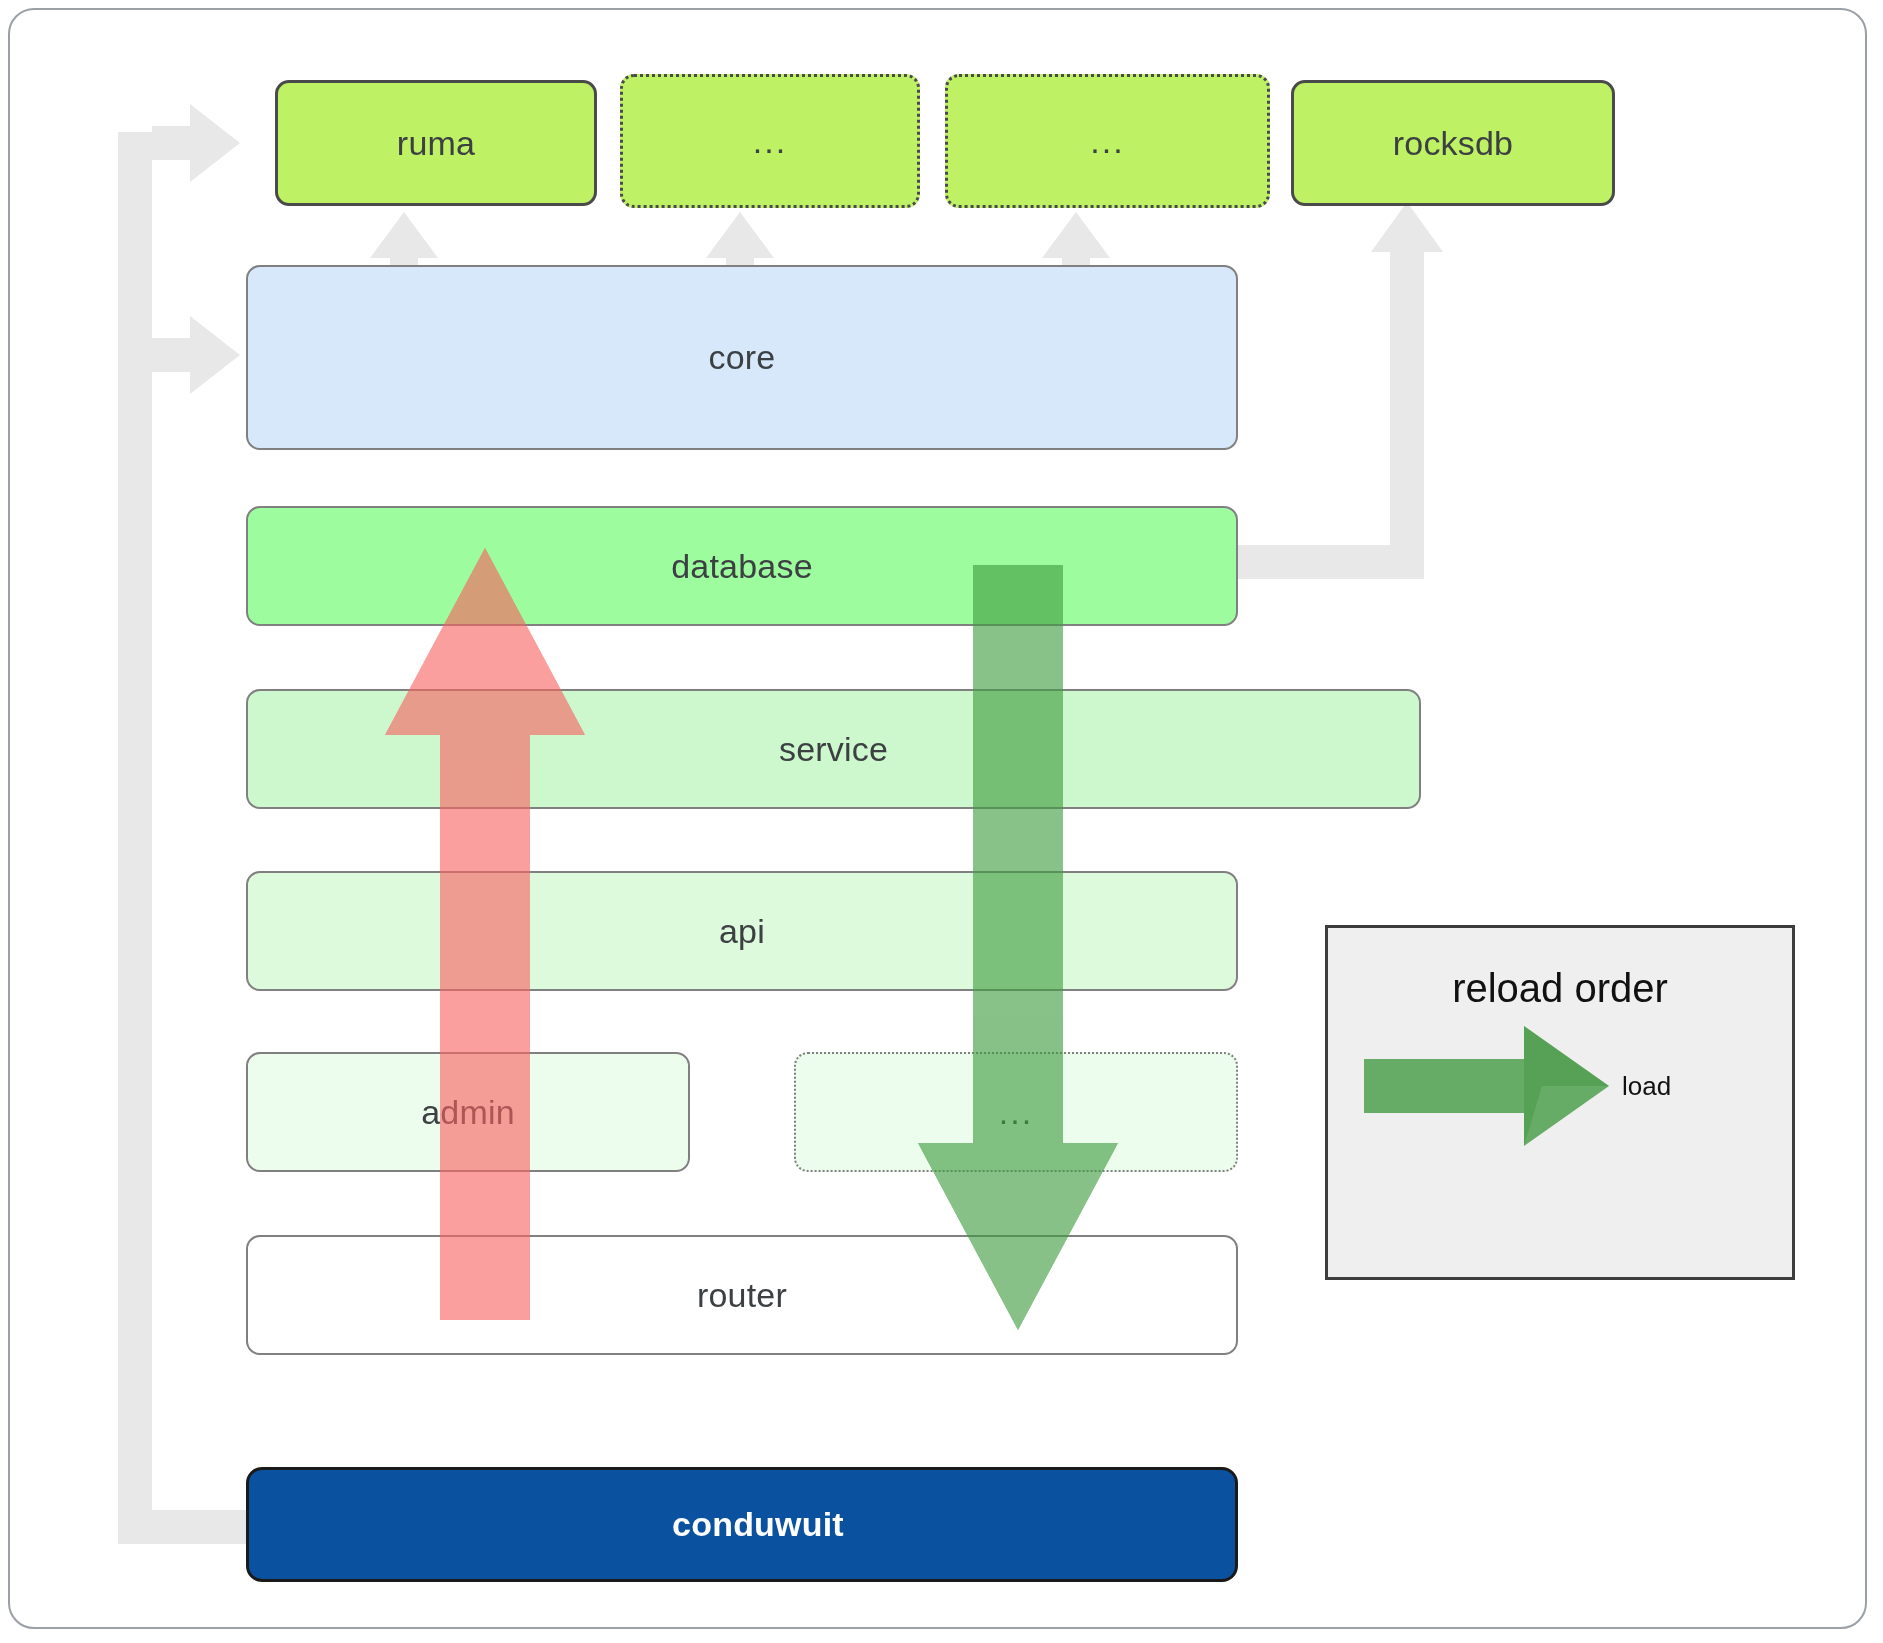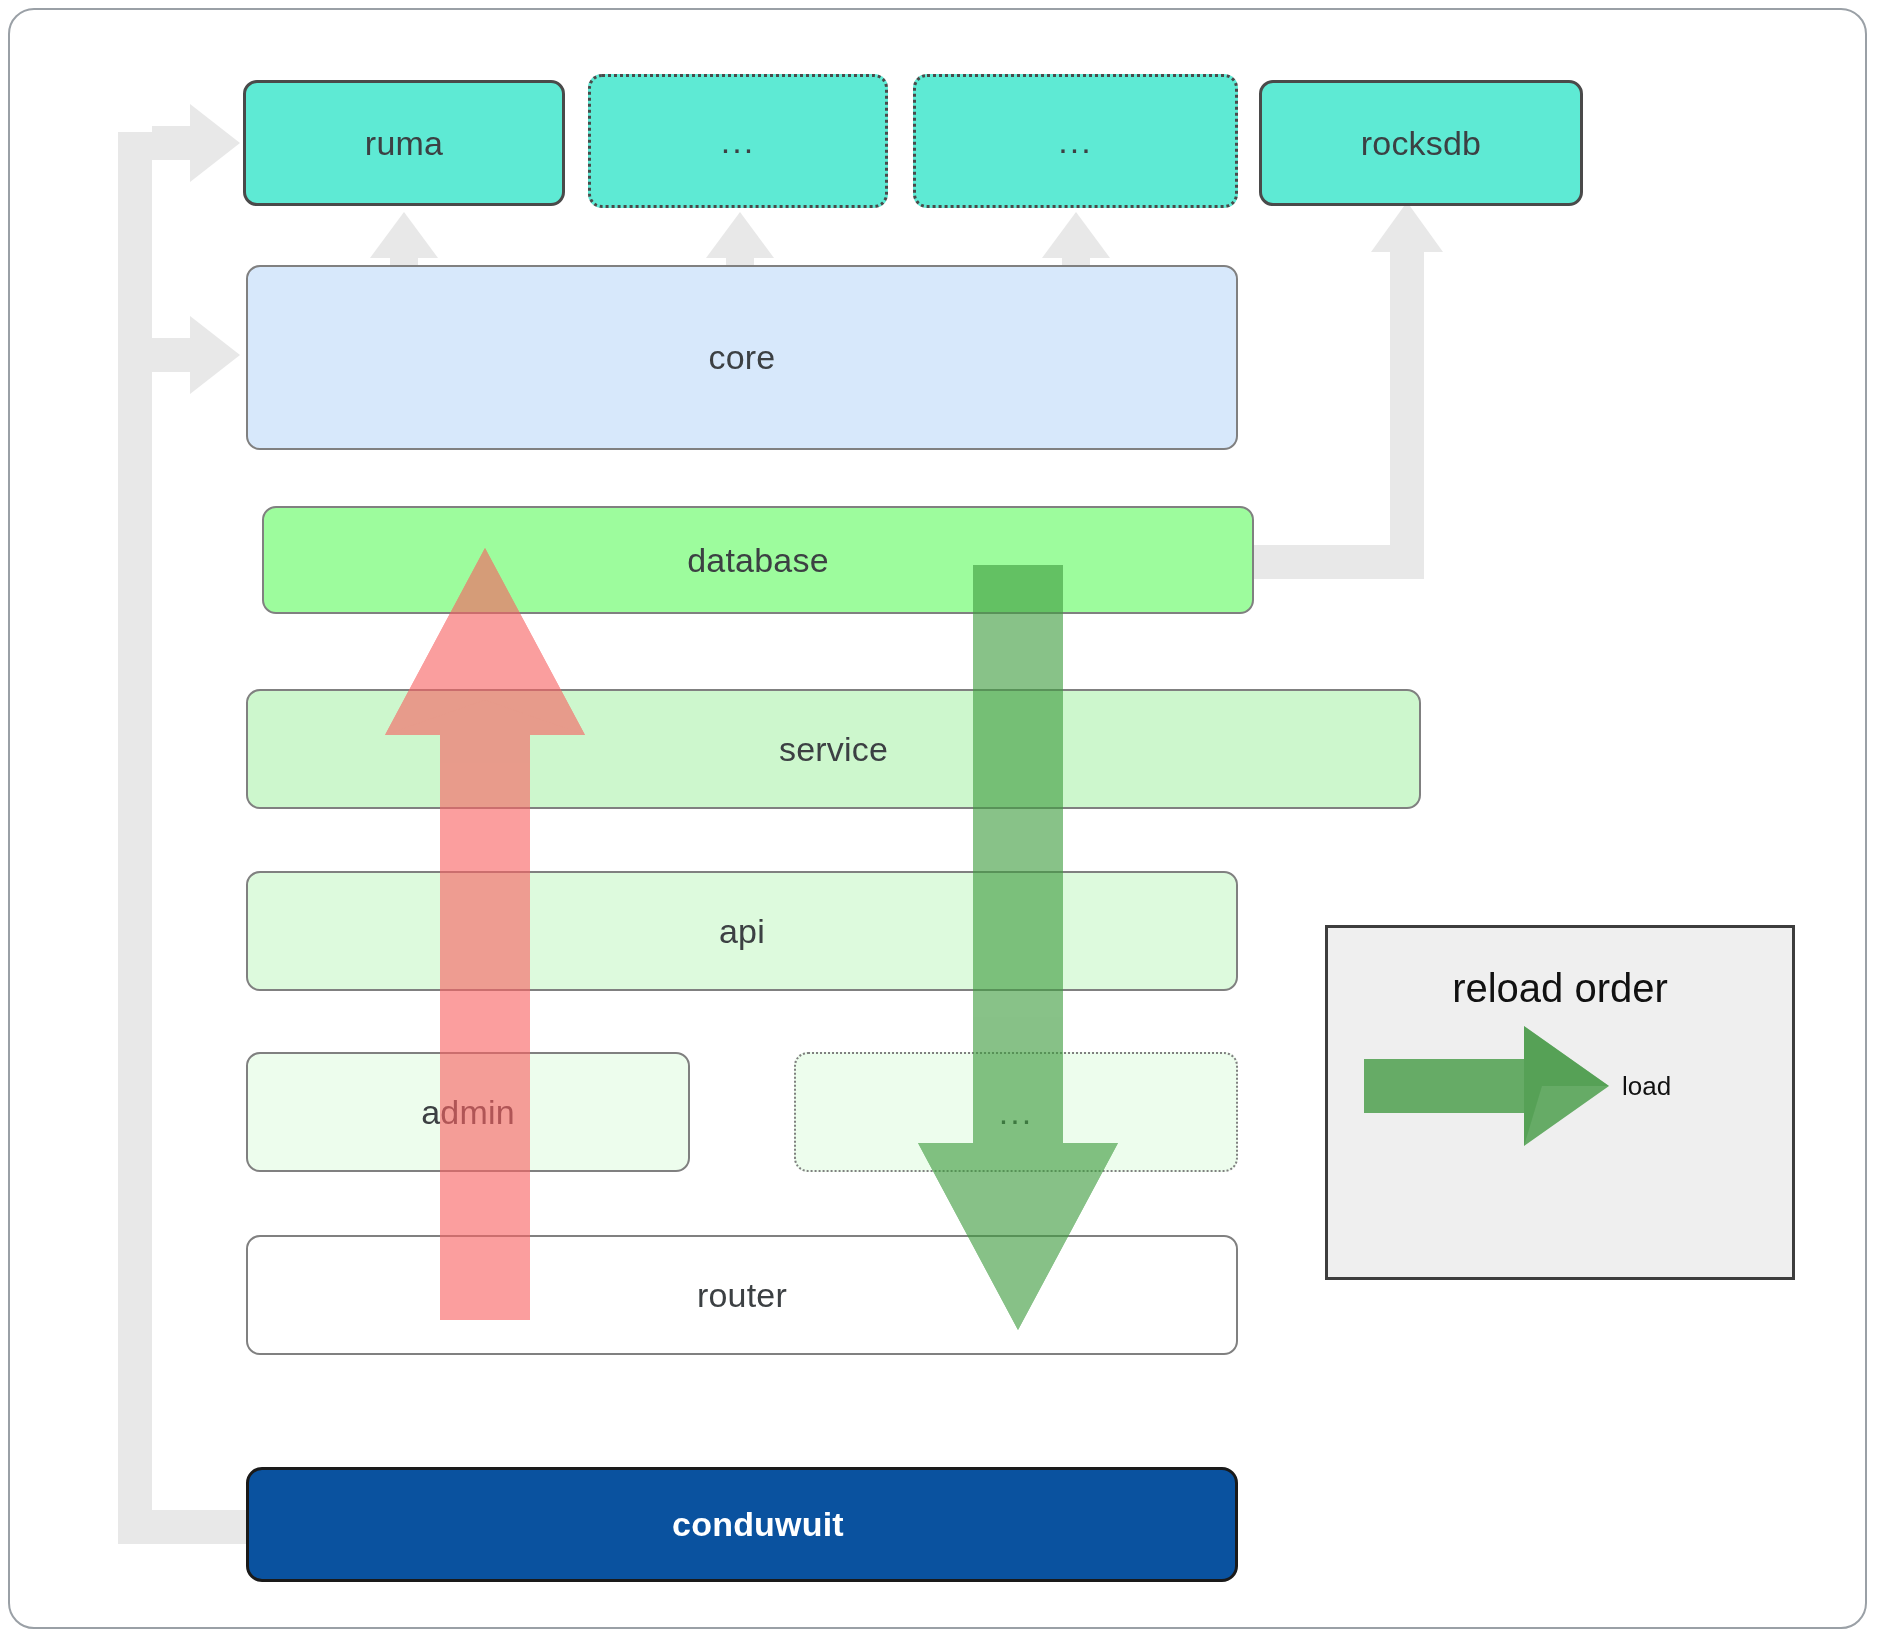--- a/index.html
+++ b/index.html
@@ -34,21 +34,21 @@
     font-size:34px;
     color:#3c4043;
     letter-spacing:.2px;
     z-index:5;
   }
   .node.solid-dark{border:3px solid #4a4a4a;}
   .node.dotted-dark{border:3px dotted #4a4a4a;}
   .node.solid-gray{border:2px solid #808080;}
   .node.dotted-gray{border:2px dotted #808080;}
 
-  .peach{background:#5eead4;}
+  .peach{background:#bef264;margin-left:32px;}
   .blue{background:#d7e8fb;}
   .green-1{background:#9dfc9d;}
   .green-2{background:#cdf7cd;}
   .green-3{background:#ddfadd;}
   .green-4{background:#edfded;}
   .white{background:#ffffff;}
   .navy{background:#0a529f;border:3px solid #1a1a1a;color:#ffffff;font-weight:bold;padding-left:32px;}
 
   .ellipsis{font-size:34px;letter-spacing:2px;}
 
@@ -125,21 +125,21 @@
   </div>
 
   <div class="node peach solid-dark" style="left:1259px;top:80px;width:324px;height:126px;">
     <span>rocksdb</span>
   </div>
 
   <div class="node blue solid-gray" style="left:246px;top:265px;width:992px;height:185px;">
     <span>core</span>
   </div>
 
-  <div class="node green-1 solid-gray" style="left:262px;top:506px;width:992px;height:108px;align-items:center;">
+  <div class="node green-1 solid-gray" style="left:246px;top:506px;width:992px;height:120px;align-items:center;">
     <span>database</span>
   </div>
 
   <div class="node green-2 solid-gray" style="left:246px;top:689px;width:1175px;height:120px;">
     <span>service</span>
   </div>
 
   <div class="node green-3 solid-gray" style="left:246px;top:871px;width:992px;height:120px;">
     <span>api</span>
   </div>

